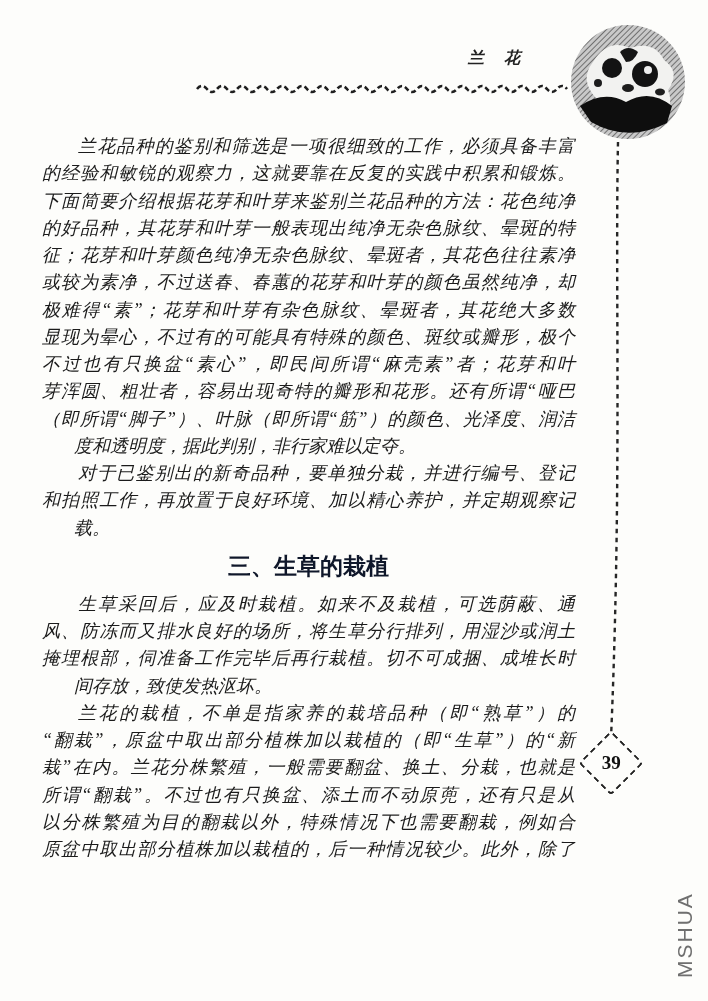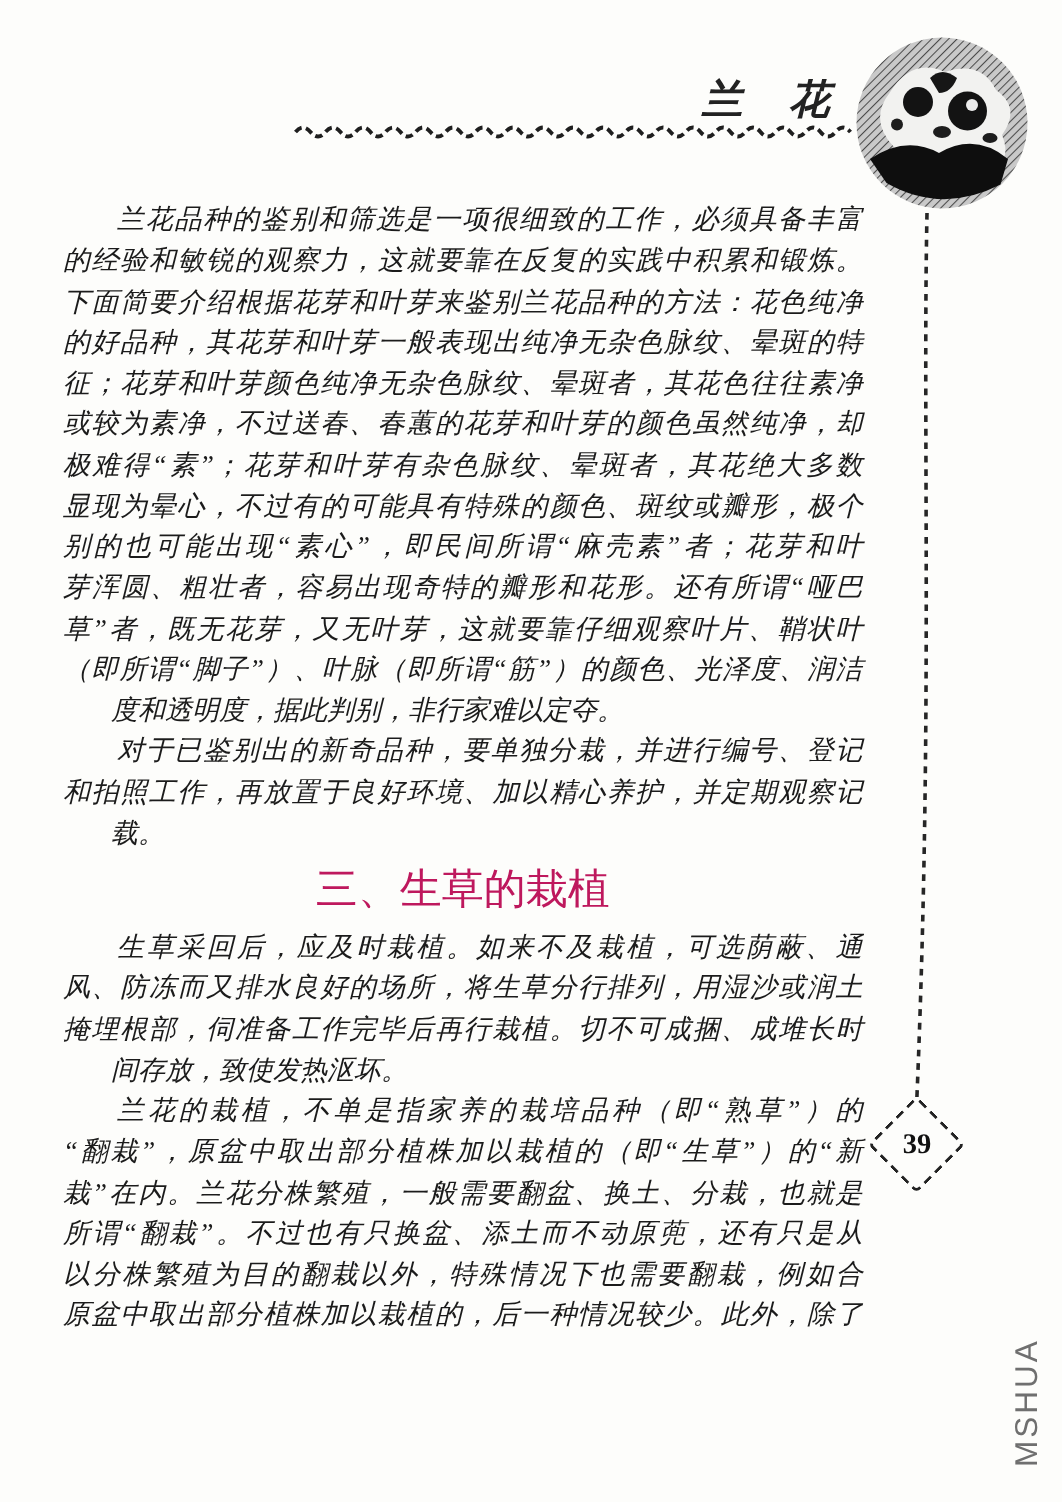--- a/index.html
+++ b/index.html
@@ -5,21 +5,21 @@
   html,body{margin:0;padding:0;}
   body{
     width:708px;height:1001px;position:relative;overflow:hidden;
     background:#fdfdfb;
     font-family:"Liberation Serif","DejaVu Serif",serif;
     color:#1c1c1c;
   }
   
   .header-title{
     position:absolute;left:468px;top:48px;width:90px;
-    font-size:27px;font-style:italic;font-weight:bold;
+    font-size:16px;font-style:italic;font-weight:bold;
     letter-spacing:2px;color:#222;
     font-family:"Liberation Serif",serif;
   }
   .header-rule{position:absolute;left:196px;top:80px;width:374px;height:12px;}
   
   .flower-photo{position:absolute;left:568px;top:22px;width:120px;height:120px;}
   
   .chain{position:absolute;left:595px;top:140px;width:50px;height:600px;}
   
   .page-badge{
@@ -41,23 +41,23 @@
     font-size:18px;line-height:27.25px;height:27.25px;
     text-align:justify;text-align-last:justify;
     white-space:nowrap;letter-spacing:0;
     color:#1b1b1b;
     font-style:italic;
   }
   .line.first{text-indent:2em;}
   .line.last{text-align-last:left;margin-left:32px;}
   .heading{
     margin:9px 0 10px 0;height:30px;line-height:30px;
-    text-align:center;font-size:28px;font-weight:normal;
+    text-align:center;font-size:23px;font-weight:bold;
     font-family:"DejaVu Sans","Liberation Sans",sans-serif;
-    color:#be185d;
+    color:#0f172a;
   }
   
   .watermark{
     position:absolute;left:625px;top:906px;width:120px;height:24px;
     transform:rotate(-90deg);
     font-family:"Liberation Sans","DejaVu Sans",sans-serif;
     font-size:21px;letter-spacing:2px;color:#6f6f6f;
     text-align:left;
   }
 </style>
@@ -106,23 +106,22 @@
 <div class="text-flow">
     <div class="para">
       <div class="line first">兰花品种的鉴别和筛选是一项很细致的工作，必须具备丰富</div>
       <div class="line">的经验和敏锐的观察力，这就要靠在反复的实践中积累和锻炼。</div>
       <div class="line">下面简要介绍根据花芽和叶芽来鉴别兰花品种的方法：花色纯净</div>
       <div class="line">的好品种，其花芽和叶芽一般表现出纯净无杂色脉纹、晕斑的特</div>
       <div class="line">征；花芽和叶芽颜色纯净无杂色脉纹、晕斑者，其花色往往素净</div>
       <div class="line">或较为素净，不过送春、春蕙的花芽和叶芽的颜色虽然纯净，却</div>
       <div class="line">极难得“素”；花芽和叶芽有杂色脉纹、晕斑者，其花绝大多数</div>
       <div class="line">显现为晕心，不过有的可能具有特殊的颜色、斑纹或瓣形，极个</div>
-      <div class="line">别的也可能出现“素心”，即民间所谓“麻壳素”者；花芽和叶</div>
+      <div class="line">不过也有只换盆“素心”，即民间所谓“麻壳素”者；花芽和叶</div>
       <div class="line">芽浑圆、粗壮者，容易出现奇特的瓣形和花形。还有所谓“哑巴</div>
-      <div class="line">草”者，既无花芽，又无叶芽，这就要靠仔细观察叶片、鞘状叶</div>
       <div class="line">（即所谓“脚子”）、叶脉（即所谓“筋”）的颜色、光泽度、润洁</div>
       <div class="line last">度和透明度，据此判别，非行家难以定夺。</div>
     </div>
     <div class="para">
       <div class="line first">对于已鉴别出的新奇品种，要单独分栽，并进行编号、登记</div>
       <div class="line">和拍照工作，再放置于良好环境、加以精心养护，并定期观察记</div>
       <div class="line last">载。</div>
     </div>
     <h2 class="heading">三、生草的栽植</h2>
     <div class="para">

